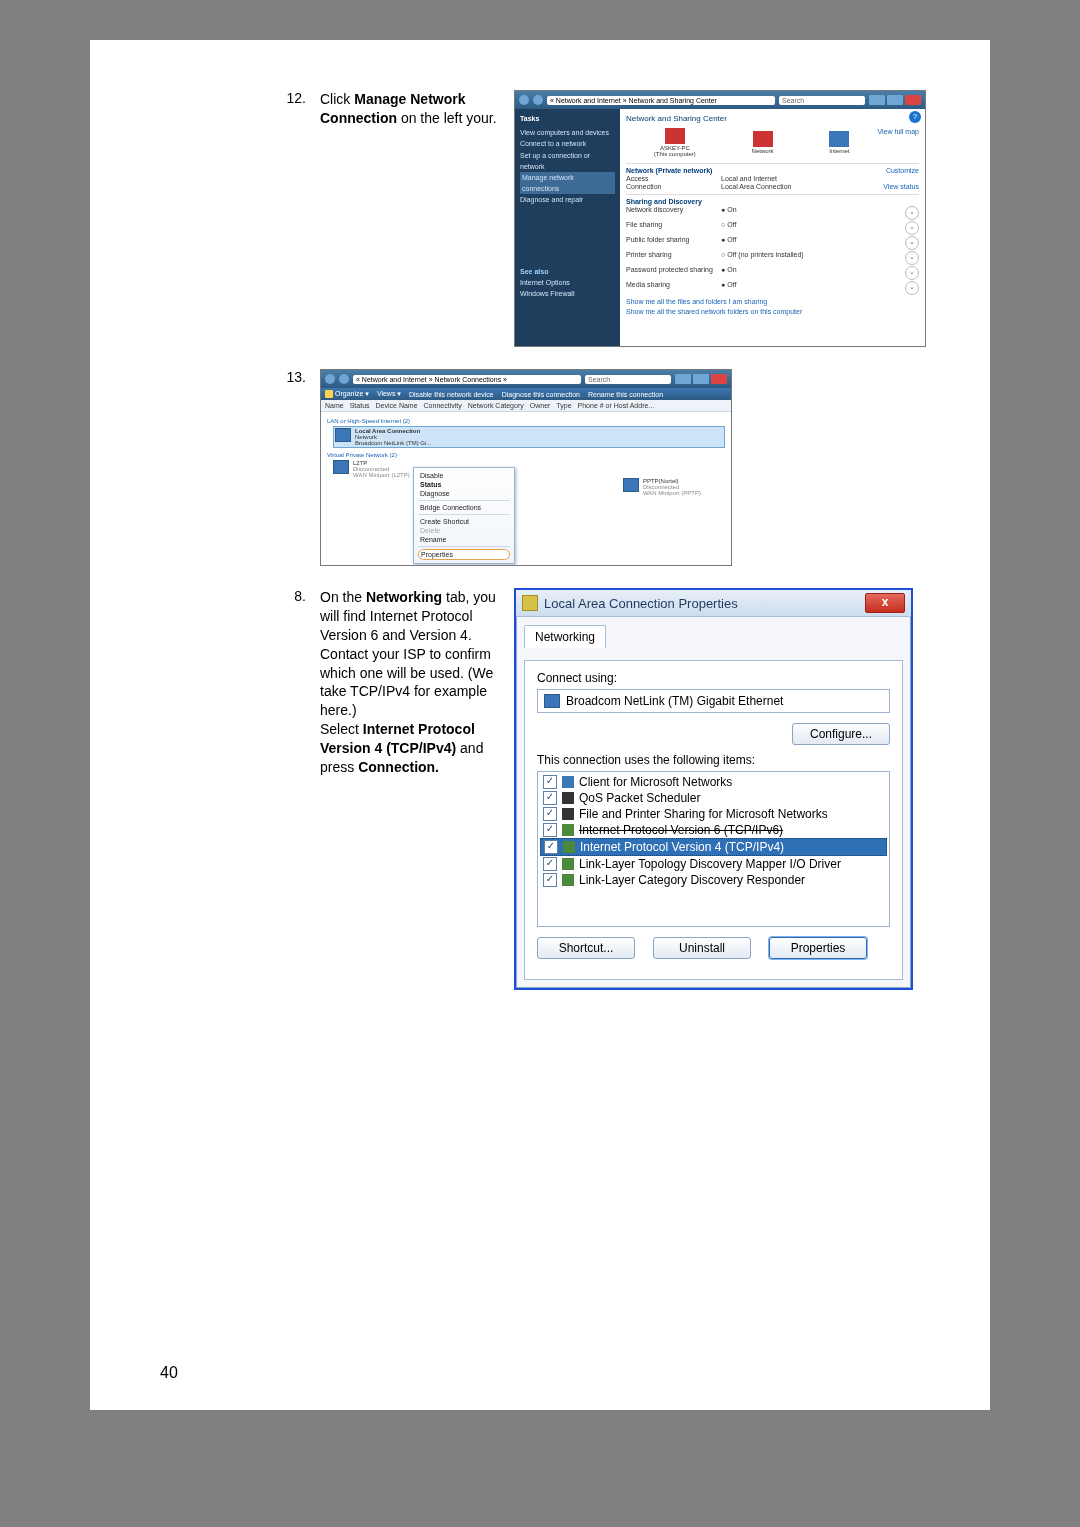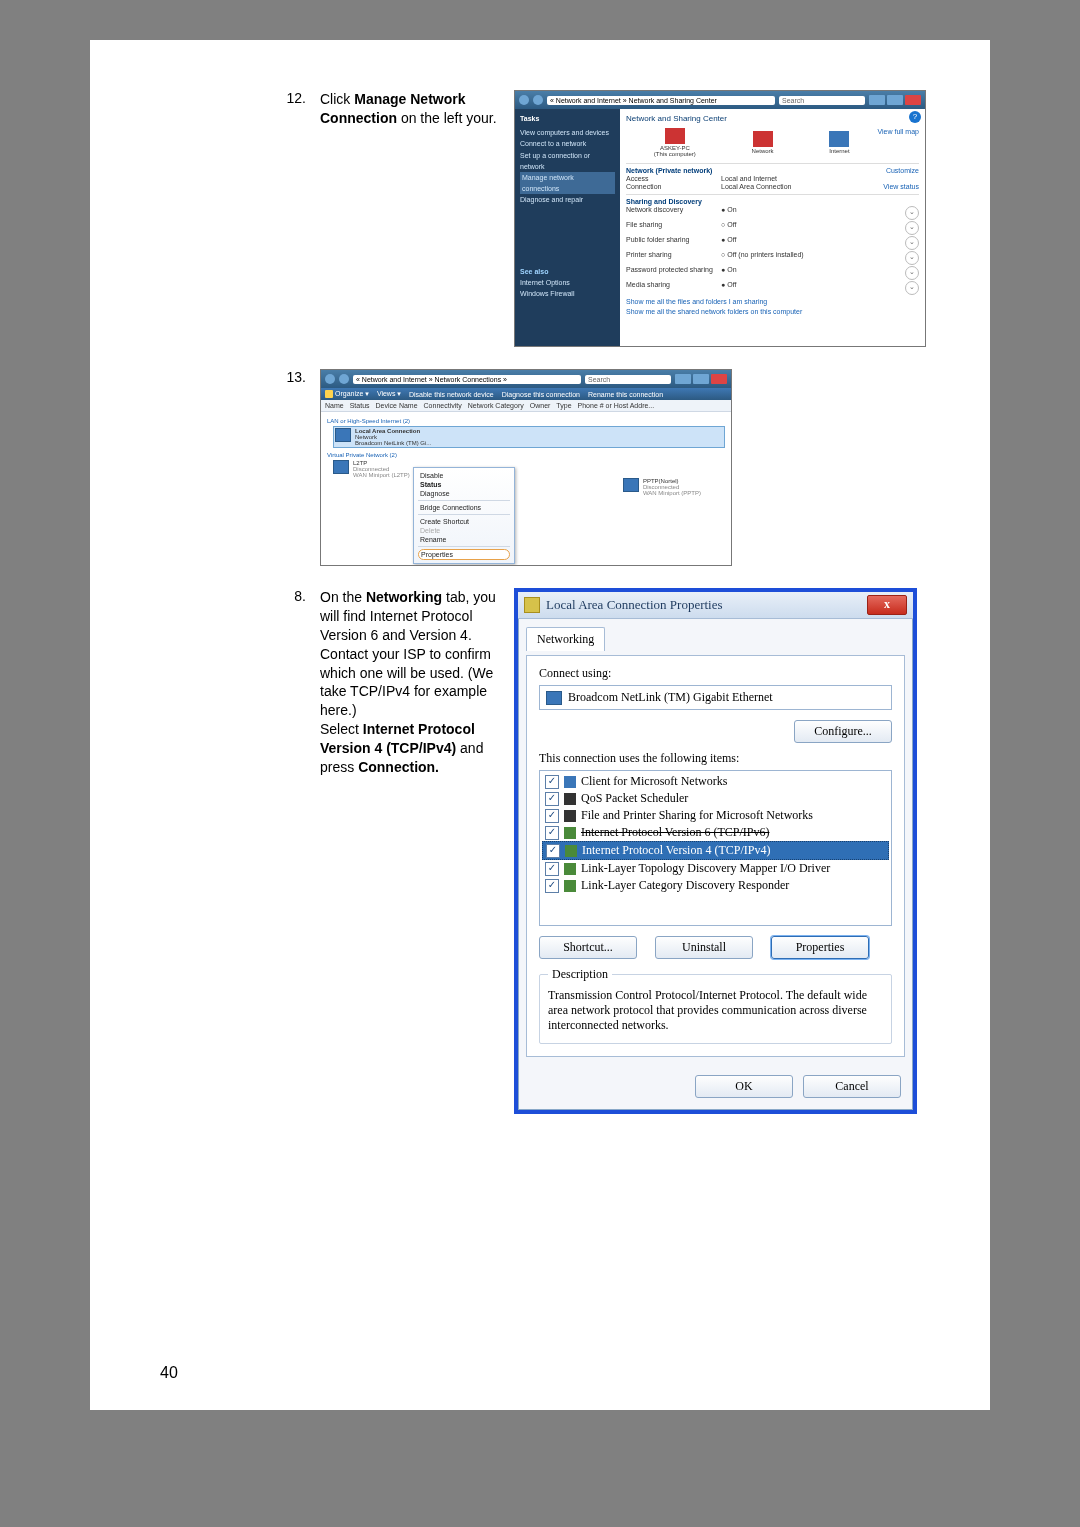--- a/index.html
+++ b/index.html
@@ -143,44 +143,43 @@
   .shot2 .ctx .itm { padding:1px 2px; }
   .shot2 .ctx .itm.sel { border:1px solid #e8a24a; background:#fff; border-radius:6px; }
   .shot2 .ctx hr { border:none; border-top:1px solid #cfd8e4; margin:2px 0; }
   .shot2 .pptp { position:absolute; right:30px; top:66px; font-size:6px; color:#333; display:flex; gap:4px;}
   .shot2 .pptp .ic{width:14px;height:12px;background:#3a76b8;border:1px solid #2a5a8a;}
   .shot2 .win-btns{display:flex;gap:2px;} .shot2 .win-btns span{width:16px;height:10px;background:#d44;border-radius:1px;display:inline-block;} .shot2 .win-btns span:first-child,.shot2 .win-btns span:nth-child(2){background:#6fa6d4;}
 
   
   .shot3 {
     width: 395px;
-    border: 4px solid #1d4ed8;
+    border: 2px solid #1d4ed8;
     font-size: 12px;
     background:#f4f6fa;
     box-shadow: 0 0 0 1px #89a8c8 inset;
-    font-family: Liberation Serif, serif;
   }
   .shot3 .titlebar {
     height:26px; background:linear-gradient(#e8eff8,#cddcee);
     border-bottom:1px solid #a7bcd6; display:flex; align-items:center;
     padding:0 6px; color:#1e3a5e; font-size:13px;
   }
   .shot3 .titlebar .ic { width:14px;height:14px;background:#d6c24a;border:1px solid #a88f1e;margin-right:6px;}
   .shot3 .titlebar .close {
     margin-left:auto; width:38px; height:18px; background:linear-gradient(#e46a5e,#c72c1d);
     color:#fff; border-radius:2px; text-align:center; line-height:16px;
     border:1px solid #9a2216; font-weight:bold; font-size:12px;
   }
   .shot3 .tabstrip { padding:8px 8px 0 8px; }
   .shot3 .tab {
     display:inline-block; padding:4px 10px; border:1px solid #a7bcd6;
     border-bottom:none; background:#fff; font-size:12px; border-radius:2px 2px 0 0;
   }
   .shot3 .panel {
-    margin:4px 8px 8px 8px; background:#fff; border:1px solid #a7bcd6;
+    margin:12px 8px 8px 8px; background:#fff; border:1px solid #a7bcd6;
     padding:10px 12px 12px 12px;
   }
   .shot3 .lbl { font-size:12px; margin-bottom:4px; color:#000;}
   .shot3 .adapter {
     border:1px solid #9db5d2; background:#fff; padding:4px 6px;
     display:flex; align-items:center; gap:6px; font-size:12px; color:#000;
   }
   .shot3 .adapter .ic{width:14px;height:12px;background:#3a76b8;border:1px solid #2a5a8a;}
   .shot3 .btn {
     display:inline-block; min-width:76px; text-align:center;
@@ -460,27 +459,19 @@
                 <span class="cb">✓</span>
                 <span class="ic-sm ic-lltd"></span>
                 <span class="txt">Link-Layer Category Discovery Responder</span>
               </div>
           </div>
           <div class="btn-row">
             <span class="btn">Shortcut...</span>
             <span class="btn">Uninstall</span>
             <span class="btn accent">Properties</span>
           </div>
-          <fieldset>
-            <legend>Description</legend>
-            <span>Transmission Control Protocol/Internet Protocol. The default wide area network protocol that provides communication across diverse interconnected networks.</span>
-          </fieldset>
-        </div>
-        <div class="dlg-btns">
-          <span class="btn">OK</span>
-          <span class="btn">Cancel</span>
         </div>
       </div>
     </div>
   </div>
 
   <div class="page-number">40</div>
 </div>
 
 </body></html>

